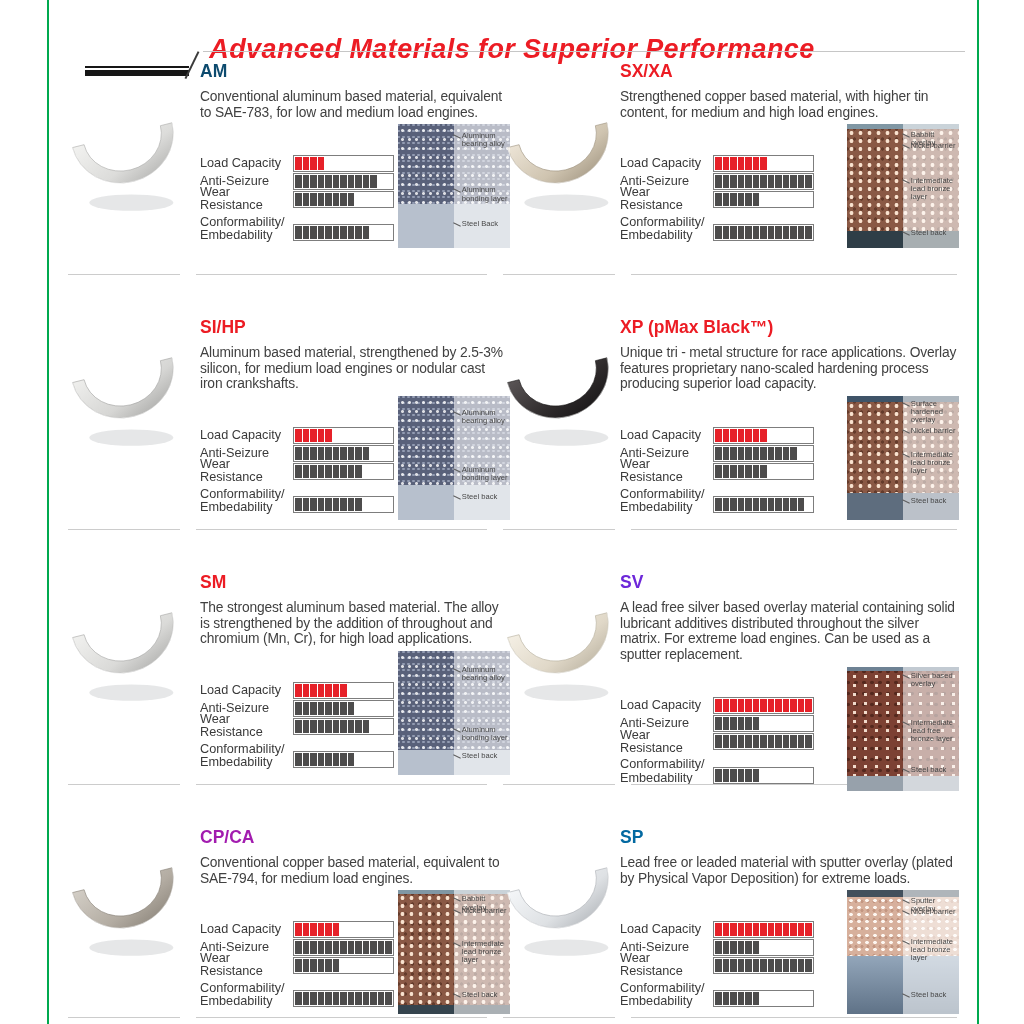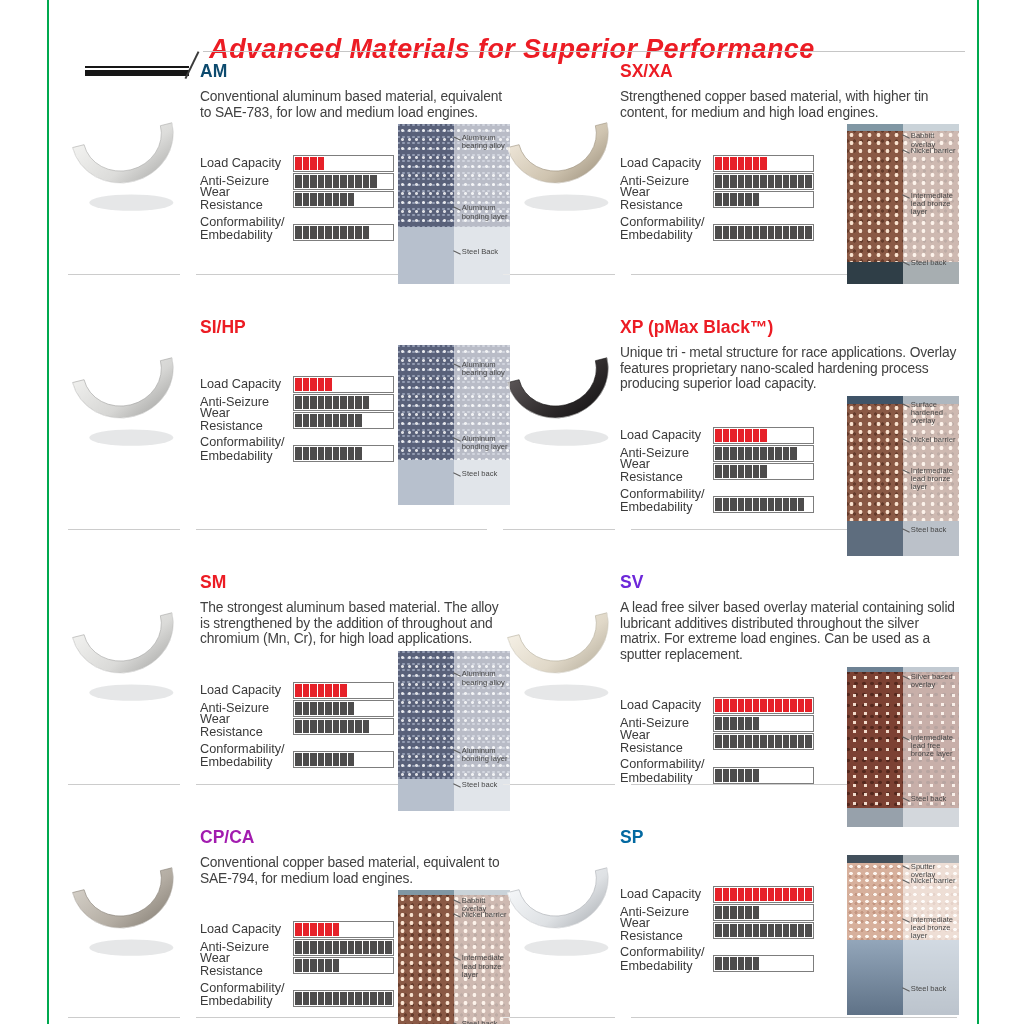--- a/index.html
+++ b/index.html
@@ -32,21 +32,21 @@
   .rrow{display:flex;align-items:center;height:18px;}
   .rrow.tall{height:30px;align-items:flex-end;margin-top:4px;}
   .rlabel{width:93px;flex-shrink:0;font-size:12.7px;line-height:1.02;color:#3a3a3a;}
   .rrow.tall .rlabel div{font-size:12.7px;line-height:1.05;}
   .rbar{width:97px;height:13px;border:1px solid #7d7d7d;background:#fff;
         display:flex;gap:1px;padding:1px;box-sizing:content-box;}
   .rrow.tall .rbar{margin-bottom:1px;}
   .seg{flex:1;background:transparent;}
   .seg.fill.red{background:#e62129;}
   .seg.fill.dk{background:#4d4c4c;}
-  .layerfig{position:relative;width:112px;height:160px;margin:0 0 12px 4px;flex-shrink:0;overflow:hidden;}
+  .layerfig{position:relative;width:112px;height:124px;margin:0 0 12px 4px;flex-shrink:0;overflow:hidden;}
   .bands{position:absolute;inset:0;display:flex;flex-direction:column;}
   .band{width:100%;}
   .fade{position:absolute;top:0;right:0;bottom:0;width:50%;background:rgba(255,255,255,.58);z-index:1;}
   .llabel{position:absolute;left:57%;width:46px;font-size:7.6px;line-height:1.08;color:#474747;z-index:2;}
   .llabel::before{content:"";position:absolute;left:-9px;top:4px;width:8px;height:1px;background:#5e5e5e;transform:rotate(25deg);}
   .tex-blue{background-color:#59617a;
     background-image:radial-gradient(circle,rgba(255,255,255,.8) 0 1.2px,transparent 1.7px),
                      radial-gradient(circle,rgba(205,215,235,.5) 0 1px,transparent 1.5px);
     background-size:7px 9px,5px 6px;background-position:1px 2px,3px 4px;}
   .tex-bronze{background-color:#8a5945;
@@ -312,20 +312,21 @@
               </linearGradient>
             </defs>
             <ellipse cx="78" cy="126" rx="46" ry="9" fill="#8b9096" opacity="0.22"></ellipse>
             <g transform="rotate(-14 70 60)">
               <path d="M14,52 A56,52 0 0 0 126,52 L113,52 A43,39 0 0 1 27,52 Z" fill="url(#bg2)" stroke="#9f9f9d" stroke-width="0.6"></path>
               <path d="M14,52 A56,52 0 0 0 126,52" fill="none" stroke="#ffffff" stroke-opacity="0.45" stroke-width="1.2"></path>
             </g>
           </svg></div>
     <div class="s-content">
       <h2 class="s-heading" style="color: rgb(236, 28, 36);">SI/HP</h2>
+      <p class="s-desc">Aluminum based material, strengthened by 2.5-3% silicon, for medium load engines or nodular cast iron crankshafts.</p>
       <div class="flexrow">
         <div class="ratings">
               <div class="rrow">
                 <div class="rlabel">Load Capacity</div>
                 <div class="rbar">
                   <span class="seg fill red"></span>
                   <span class="seg fill red"></span>
                   <span class="seg fill red"></span>
                   <span class="seg fill red"></span>
                   <span class="seg fill red"></span>
@@ -876,20 +877,21 @@
               </linearGradient>
             </defs>
             <ellipse cx="78" cy="126" rx="46" ry="9" fill="#8b9096" opacity="0.22"></ellipse>
             <g transform="rotate(-14 70 60)">
               <path d="M14,52 A56,52 0 0 0 126,52 L113,52 A43,39 0 0 1 27,52 Z" fill="url(#bg7)" stroke="#a9adb2" stroke-width="0.6"></path>
               <path d="M14,52 A56,52 0 0 0 126,52" fill="none" stroke="#ffffff" stroke-opacity="0.45" stroke-width="1.2"></path>
             </g>
           </svg></div>
     <div class="s-content">
       <h2 class="s-heading" style="color: #0369a1;">SP</h2>
+      <p class="s-desc">Lead free or leaded material with sputter overlay (plated by Physical Vapor Deposition) for extreme loads.</p>
       <div class="flexrow">
         <div class="ratings">
               <div class="rrow">
                 <div class="rlabel">Load Capacity</div>
                 <div class="rbar">
                   <span class="seg fill red"></span>
                   <span class="seg fill red"></span>
                   <span class="seg fill red"></span>
                   <span class="seg fill red"></span>
                   <span class="seg fill red"></span>

